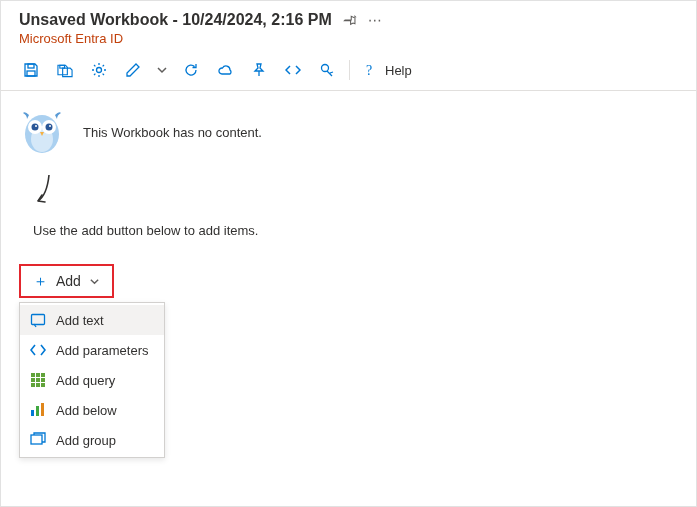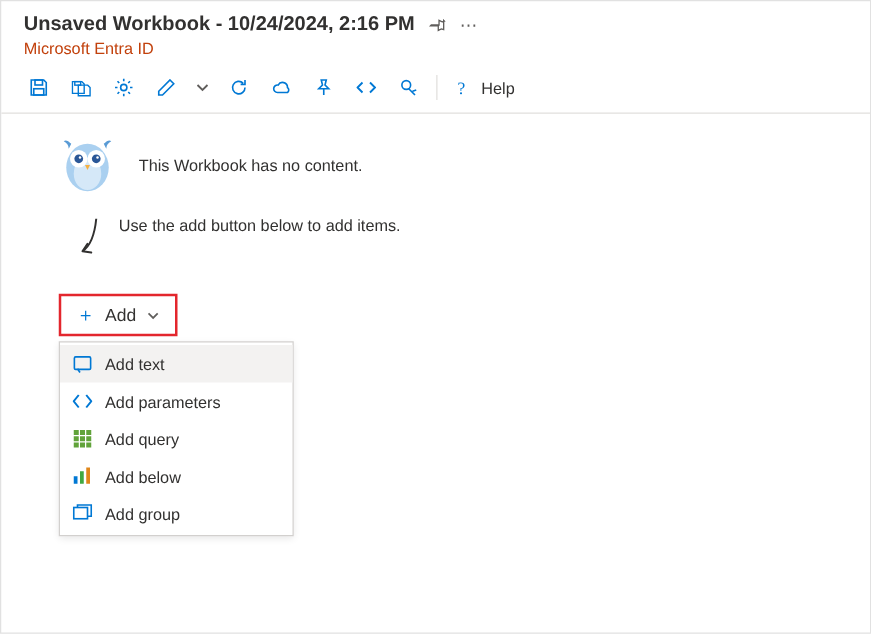--- a/index.html
+++ b/index.html
@@ -48,39 +48,39 @@
     height: 28px;
     padding: 0 5px;
     font-size: 13px;
     color: #323130;
     cursor: pointer;
   }
   .tb-btn .icon, .tb-icon .icon { width:16px; height:16px; display:flex; align-items:center; justify-content:center; }
   .tb-icon { width:28px; height:28px; display:flex; align-items:center; justify-content:center; cursor:pointer; }
   .blue { color:#0078d4; }
   .sep { width:1px; height:20px; background:#e1dfdd; margin:0 2px; }
-  .content { padding: 18px 18px 0 18px; margin-left: 28px; }
+  .content { padding: 18px 18px 0 18px; }
   .owl-row { display:flex; align-items:center; gap:18px; margin-bottom:18px; }
   .msg { font-size:13px; color:#323130; }
-  .hint-row { display:flex; align-items:flex-start; gap:14px; padding-left:14px; margin-bottom:26px; }
+  .hint-row { display:flex; align-items:flex-start; gap:14px; padding-left:14px; margin-bottom:26px;flex-direction:column; }
   .hint { font-size:13px; color:#323130; padding-top:0px; }
   .add-btn-wrap { margin-left:0px; }
   .add-btn {
     display:inline-flex; align-items:center; gap:8px;
     height:34px; padding:0 12px;
     border:2px solid #e3262d;
     background:#fff;
     font-size:14px; color:#323130;
     cursor:pointer;
   }
   .add-btn .plus { color:#0078d4; font-size:15px; font-weight:400; }
   .add-btn .chev { color:#605e5c; }
   .menu {
     margin-top:4px;
-    width:188px;
+    width:146px;
     border:1px solid #d2d0ce;
     background:#fff;
     box-shadow:0 2px 6px rgba(0,0,0,0.1);
     padding:2px 0;
   }
   .menu-item {
     display:flex; align-items:center; gap:10px;
     height:30px; padding:0 10px;
     font-size:13px; color:#323130;
     cursor:pointer;

